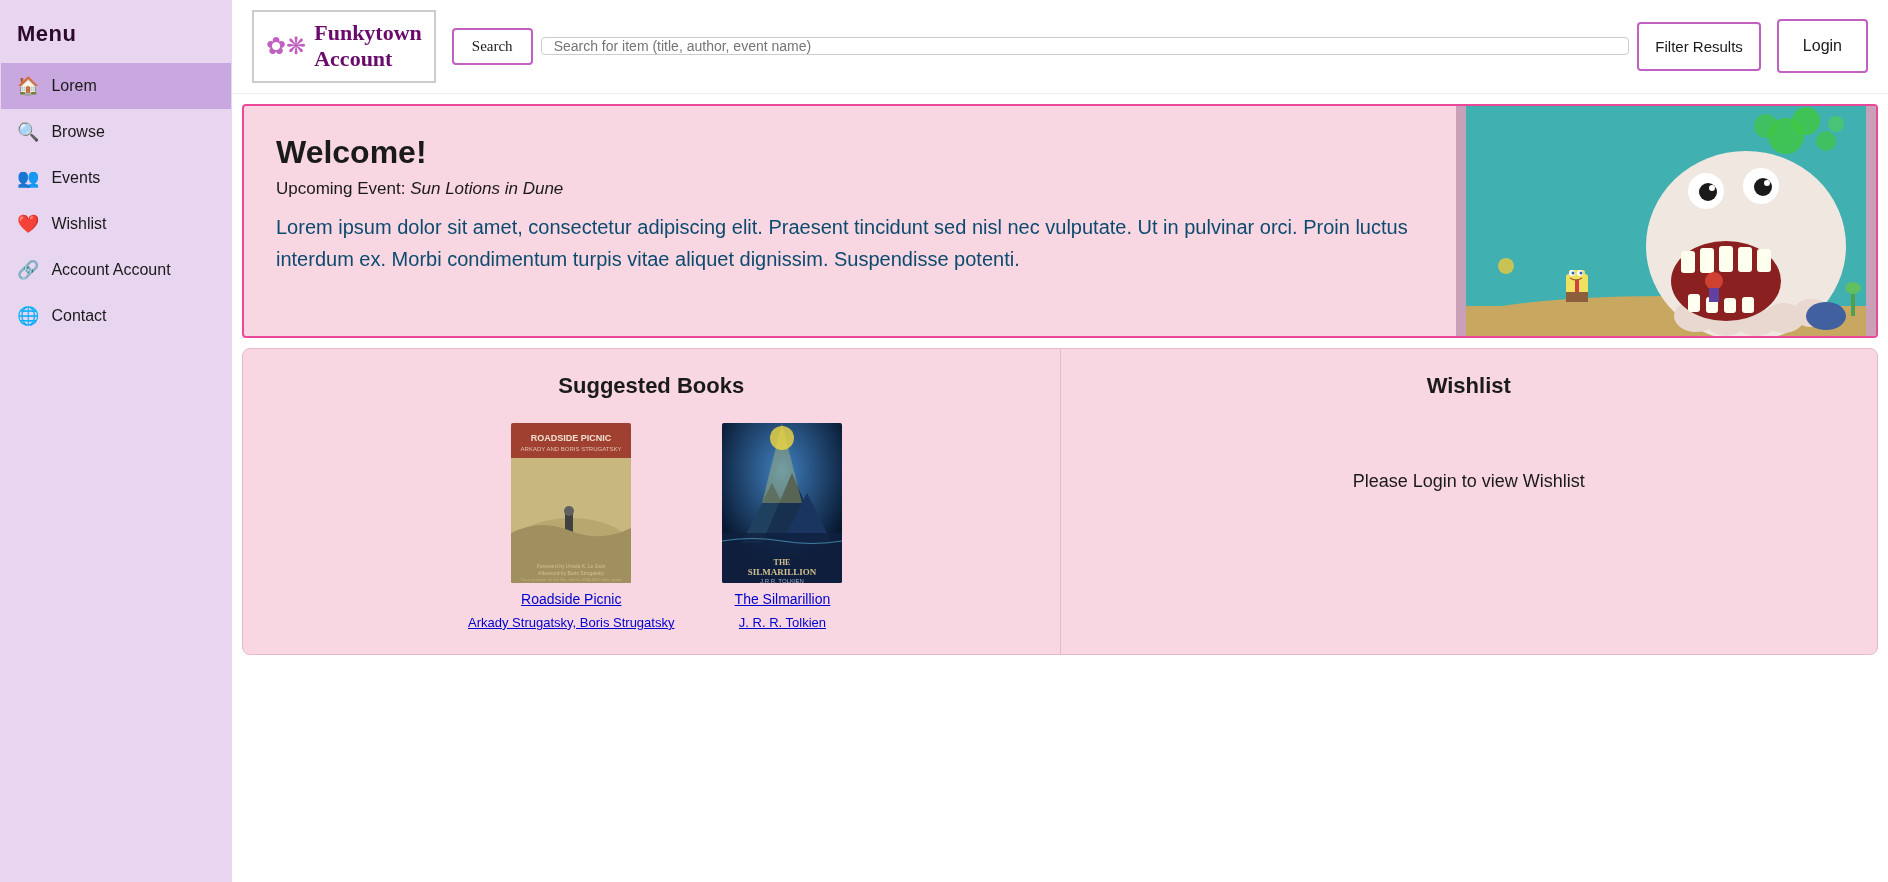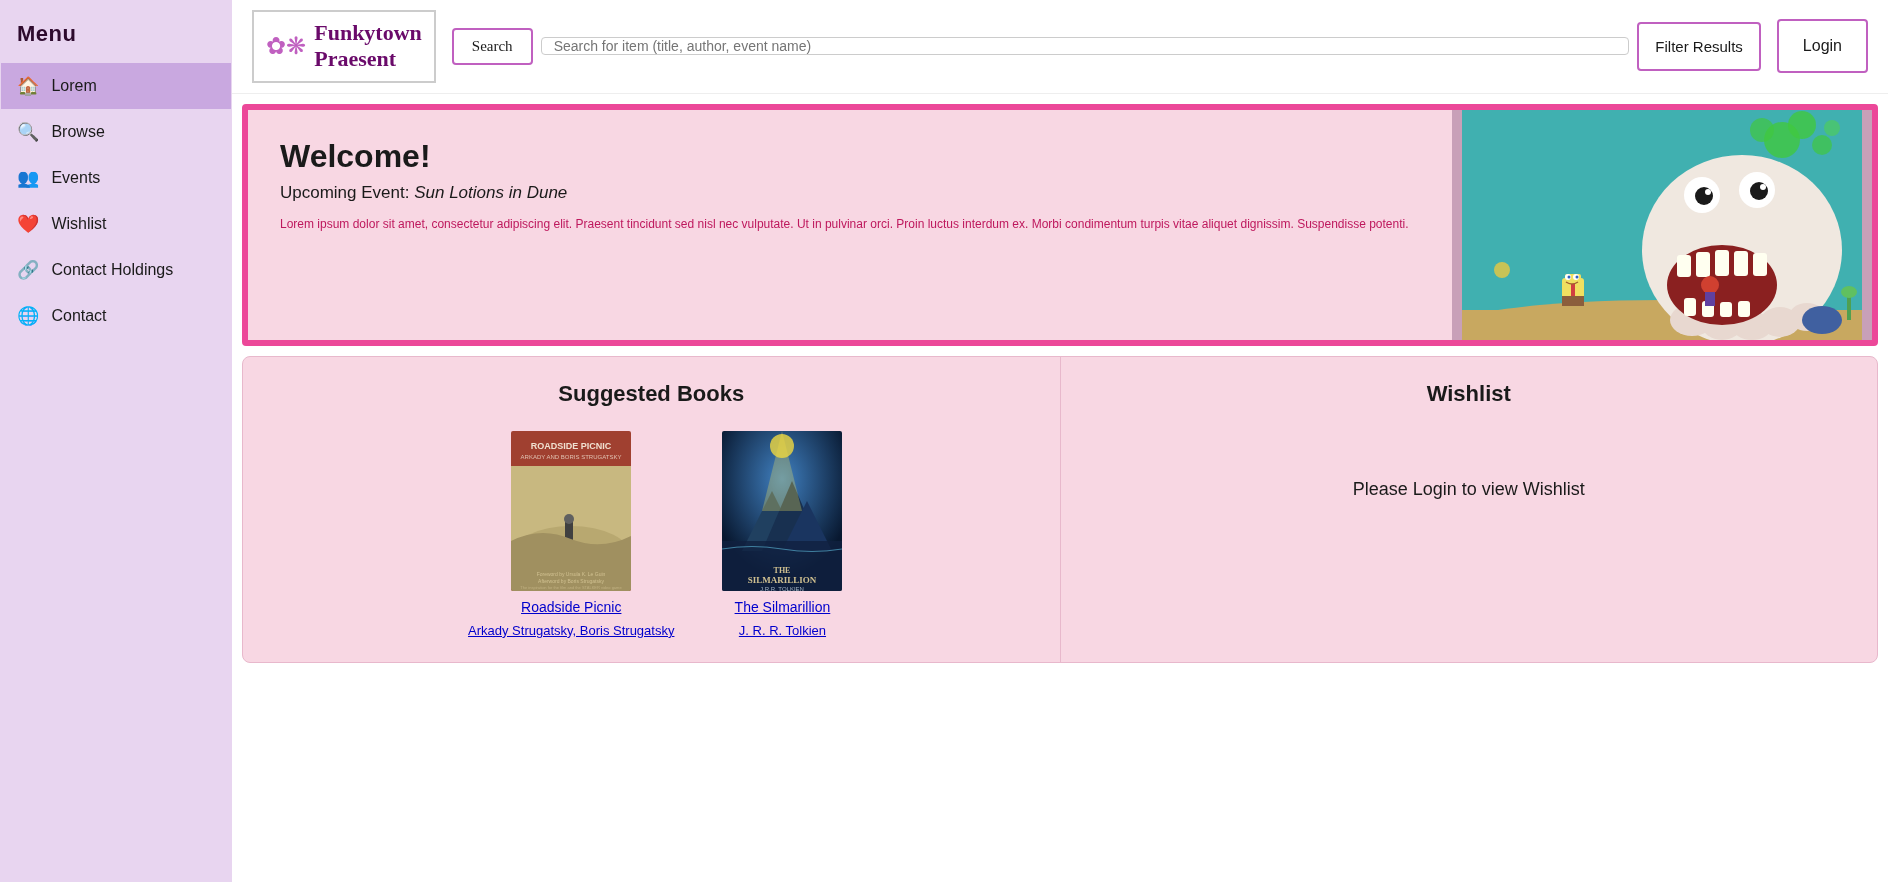--- a/index.html
+++ b/index.html
@@ -121,21 +121,21 @@
       flex: 1;
       padding: 0;
     }
 
     
     #welcome-section {
       display: flex;
       background: #f8d7e3;
       margin: 10px;
       border-radius: 4px;
-      border: 6px solid #ec4899;
+      border: 2px solid #ec4899;
       overflow: hidden;
     }
     #welcome-text {
       flex: 1;
       padding: 28px 32px;
     }
     #welcome-title {
       font-size: 32px;
       font-weight: bold;
       color: #1a1a1a;
@@ -144,22 +144,22 @@
     #welcome-event {
       font-size: 17px;
       color: #1a1a1a;
       margin-bottom: 12px;
     }
     #welcome-event em {
       font-style: italic;
       font-weight: normal;
     }
     #welcome-body {
-      font-size: 12px;
-      color: #be185d;
+      font-size: 20px;
+      color: #0c4a6e;
       line-height: 1.6;
     }
     #welcome-image {
       width: 420px;
       min-width: 420px;
       background: #c8a0b8;
       display: flex;
       align-items: center;
       justify-content: center;
       overflow: hidden;
@@ -261,36 +261,36 @@
   <div class="nav-item">
     <span class="nav-icon">👥</span>
     <span>Events</span>
   </div>
   <div class="nav-item">
     <span class="nav-icon">❤️</span>
     <span>Wishlist</span>
   </div>
   <div class="nav-item">
     <span class="nav-icon">🔗</span>
-    <span>Contact Holdings</span>
+    <span>Account Account</span>
   </div>
   <div class="nav-item">
     <span class="nav-icon">🌐</span>
     <span>Contact</span>
   </div>
 </div>
 
 <div id="main">
 
   <div id="header">
     <div id="logo-box">
       <span id="logo-flowers" style="font-size:24px;color:#c060c0;">✿❋</span>
       <div id="logo-text">
         <div>Funkytown</div>
-        <div>Praesent</div>
+        <div>Account</div>
       </div>
     </div>
     <div id="search-area">
       <button id="search-btn">Search</button>
       <input id="search-input" type="text" placeholder="Search for item (title, author, event name)" style="">
       <button id="filter-btn">Filter Results</button>
     </div>
     <button id="login-btn">Login</button>
   </div>
 

